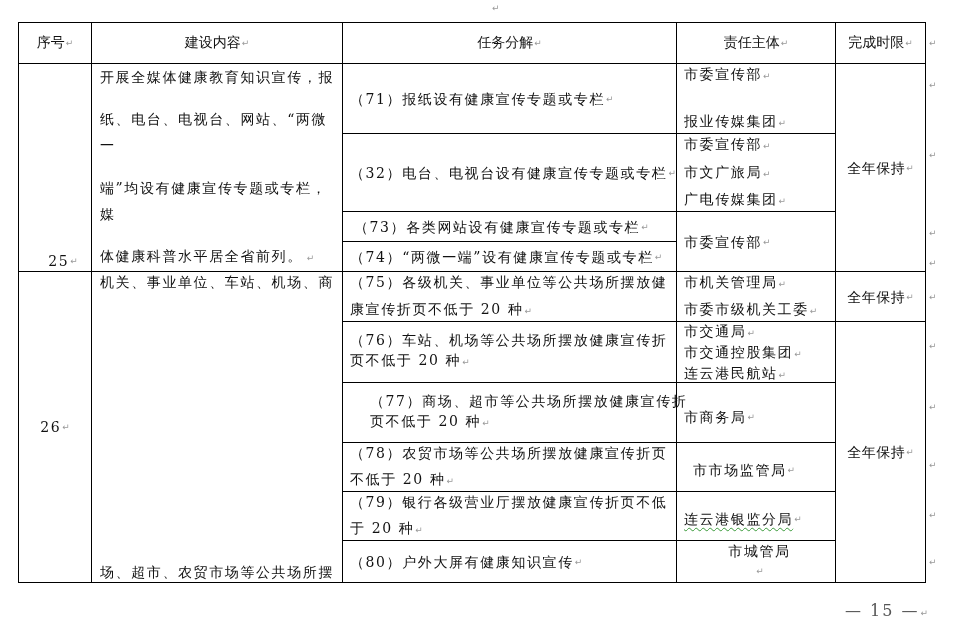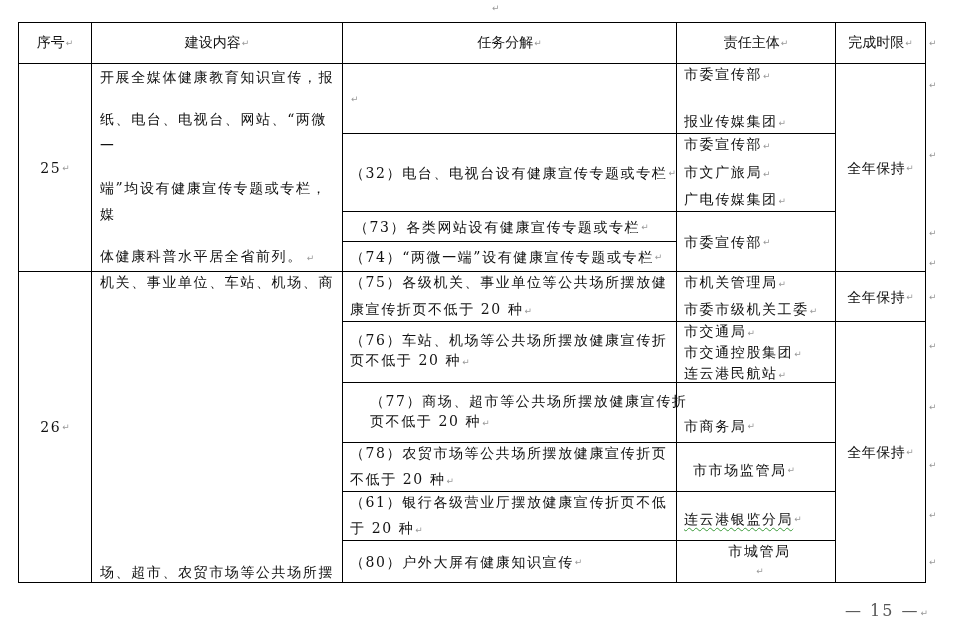--- a/index.html
+++ b/index.html
@@ -58,32 +58,33 @@
   </div>
   <div class="cell hdr" style="left:677px;top:23px;width:158px;height:40px;">
     <span>责任主体</span>
       <span class="mark">↵</span>
   </div>
   <div class="cell hdr" style="left:836px;top:23px;width:89px;height:40px;">
     <span>完成时限</span>
       <span class="mark">↵</span>
   </div>
 
-  <div class="cell txt" style="left:19px;top:64px;width:72px;height:207px;justify-content:center;">
+  <div class="cell txt" style="left:27px;top:64px;width:72px;height:207px;justify-content:center;align-items:flex-end;">
     <span>25</span>
       <span class="mark">↵</span>
   </div>
   <div class="cell txt multi" style="left:100px;top:64px;width:242px;height:207px;line-height:26px;">
     <div>开展全媒体健康教育知识宣传，报</div>
     <div>纸、电台、电视台、网站、“两微一</div>
     <div>端”均设有健康宣传专题或专栏，媒</div>
     <div><span>体健康科普水平居全省前列。</span><span class="mark"> ↵</span></div>
   </div>
 
   <div class="cell txt" style="left:350px;top:64px;width:326px;height:69px;">
+    <span>（71）报纸设有健康宣传专题或专栏</span>
       <span class="mark">↵</span>
   </div>
   <div class="cell txt" style="left:350px;top:134px;width:326px;height:77px;">
     <span>（32）电台、电视台设有健康宣传专题或专栏</span>
       <span class="mark">↵</span>
   </div>
   <div class="cell txt" style="left:354px;top:212px;width:326px;height:29px;">
     <span>（73）各类网站设有健康宣传专题或专栏</span>
       <span class="mark">↵</span>
   </div>
@@ -130,38 +131,38 @@
   </div>
   <div class="cell txt multi" style="left:370px;top:383px;width:326px;height:59px;justify-content:flex-start;padding-top:8px;">
     <div>（77）商场、超市等公共场所摆放健康宣传折</div>
     <div><span>页不低于 20 种</span><span class="mark">↵</span></div>
   </div>
   <div class="cell txt multi" style="left:350px;top:443px;width:326px;height:48px;">
     <div>（78）农贸市场等公共场所摆放健康宣传折页</div>
     <div><span>不低于 20 种</span><span class="mark">↵</span></div>
   </div>
   <div class="cell txt multi" style="left:350px;top:492px;width:326px;height:48px;">
-    <div>（61）银行各级营业厅摆放健康宣传折页不低</div>
+    <div>（79）银行各级营业厅摆放健康宣传折页不低</div>
     <div><span>于 20 种</span><span class="mark">↵</span></div>
   </div>
   <div class="cell txt" style="left:350px;top:541px;width:326px;height:41px;">
     <span>（80）户外大屏有健康知识宣传</span>
       <span class="mark">↵</span>
   </div>
 
   <div class="cell txt multi" style="left:684px;top:272px;width:151px;height:49px;">
     <div><span>市机关管理局</span><span class="mark">↵</span></div>
     <div><span>市委市级机关工委</span><span class="mark">↵</span></div>
   </div>
   <div class="cell txt multi" style="left:684px;top:322px;width:151px;height:60px;line-height:19px;">
     <div><span>市交通局</span><span class="mark">↵</span></div>
     <div><span>市交通控股集团</span><span class="mark">↵</span></div>
     <div><span>连云港民航站</span><span class="mark">↵</span></div>
   </div>
-  <div class="cell txt" style="left:684px;top:396px;width:151px;height:59px;text-align:right;">
+  <div class="cell txt" style="left:684px;top:387px;width:151px;height:59px;text-align:right;">
     <span>市商务局</span>
       <span class="mark">↵</span>
   </div>
   <div class="cell txt" style="left:684px;top:443px;width:151px;height:48px;padding-top:6px;margin-left:9px;">
     <span>市市场监管局</span>
       <span class="mark">↵</span>
   </div>
   <div class="cell txt" style="left:684px;top:492px;width:151px;height:48px;padding-top:6px;">
     <span class="wavy">连云港银监分局</span>
       <span class="mark">↵</span>

